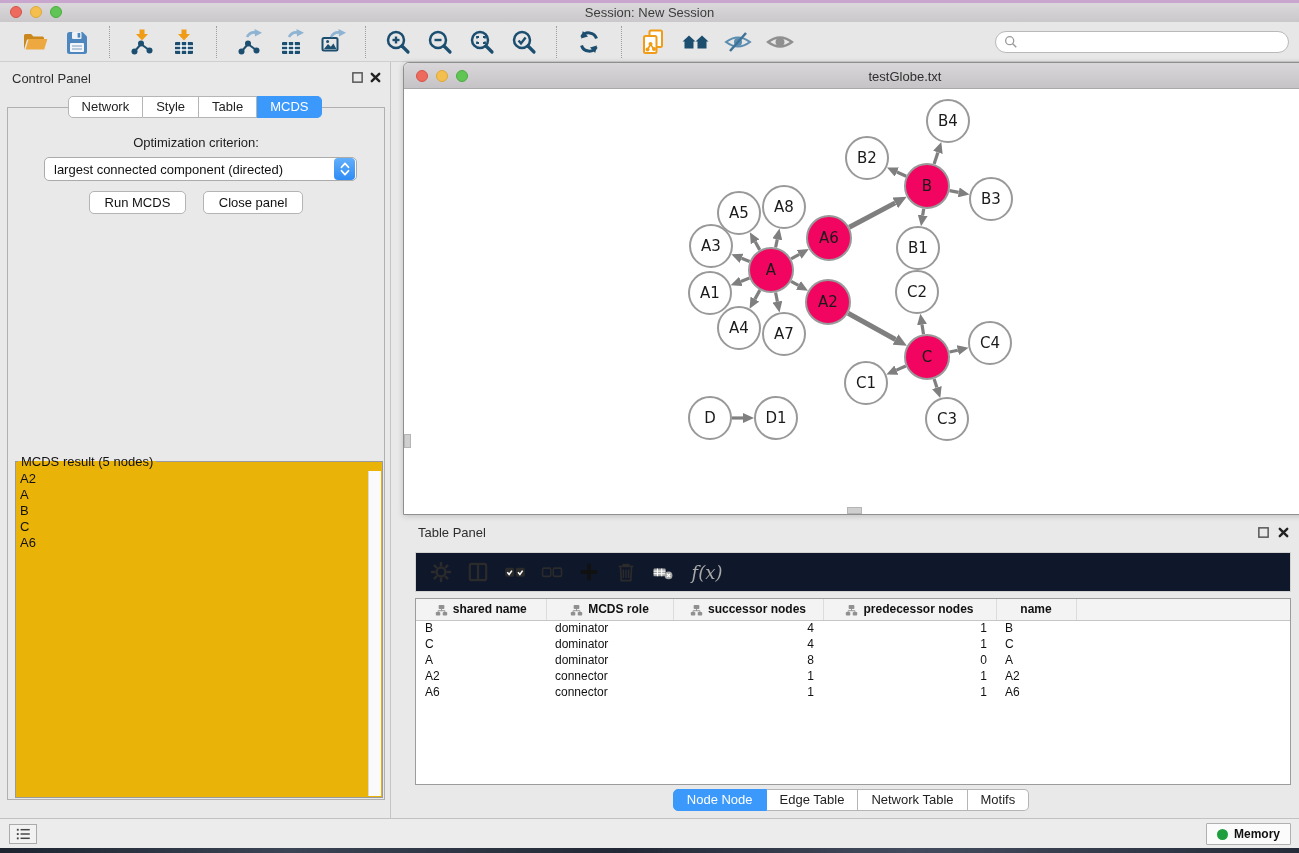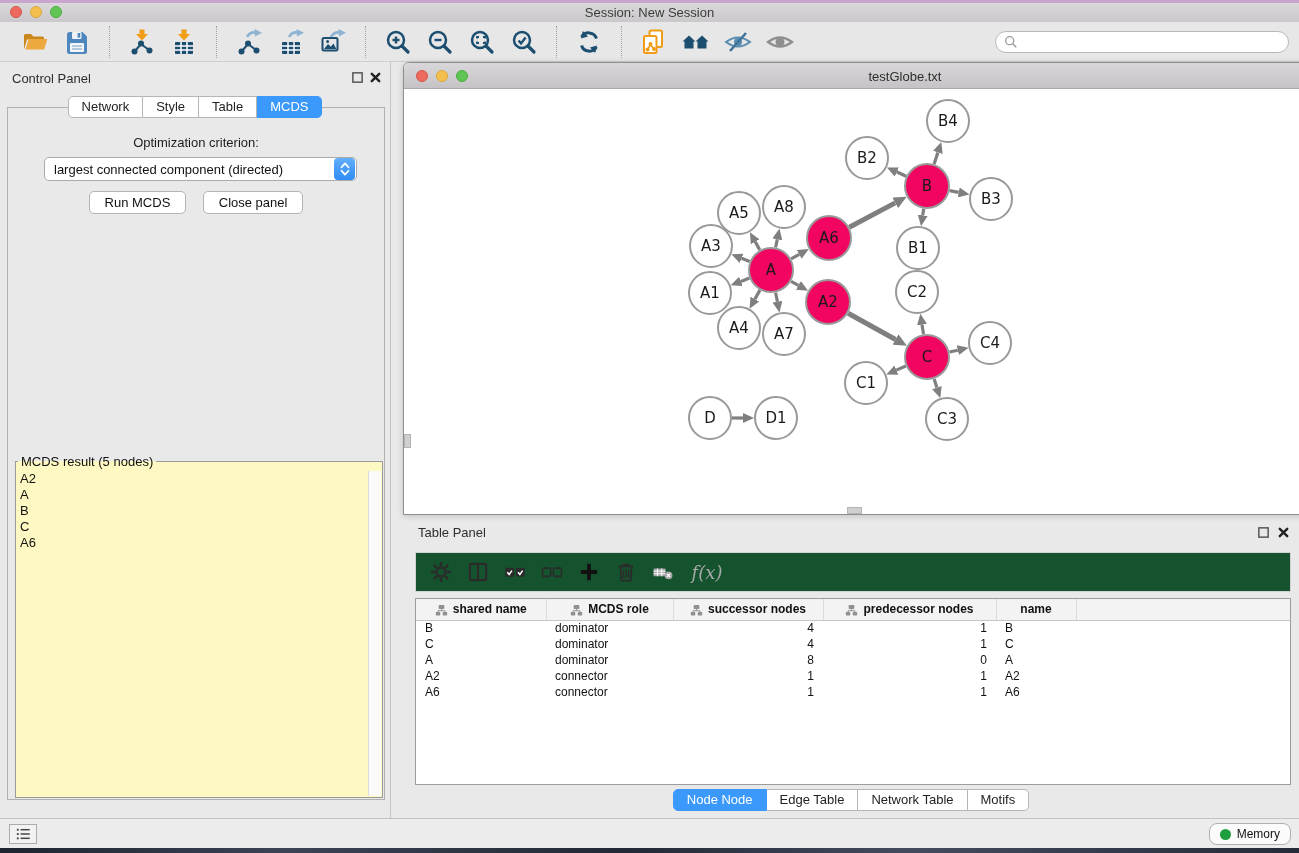--- a/index.html
+++ b/index.html
@@ -52,21 +52,21 @@
                     border:1px solid #ababab; border-radius:5px; display:flex; align-items:center; }
   .select-control .sel-text { flex:1; font-size:13px; color:#111; padding-left:9px; white-space:nowrap; overflow:hidden; }
   .select-stepper { width:21px; height:22px; border-radius:4px; background:linear-gradient(#62aefb,#2f8cf5);
                     margin-right:1px; display:flex; align-items:center; justify-content:center; }
   .cp-buttons { position:absolute; left:0; right:0; top:83px; text-align:center; }
   .btn { display:inline-block; background:#fff; border:1px solid #b4b4b4; border-radius:5px;
          font-size:13px; color:#111; padding:3px 15px; margin:0 6px; cursor:default;
          font-family:"Liberation Sans",sans-serif; }
 
   .result-fieldset { position:absolute; left:7px; top:346px; width:368px; height:344px;
-                     border:1px solid #9a9a9a; background:#fef9c3; }
+                     border:1px solid #9a9a9a; background:#eab308; }
   .result-fieldset legend { font-size:13px; color:#111; margin-left:2px; padding:0 3px; background:transparent; }
   .result-list { position:absolute; left:1px; top:2px; right:14px; bottom:1px; overflow:hidden; }
   .result-item { font-size:13px; color:#111; line-height:16px; padding-left:3px; }
   .result-scroll { position:absolute; top:2px; right:1px; bottom:1px; width:13px; background:#fafafa;
                    border-left:1px solid #dcdcdc; }
 
   
   .network-window { position:absolute; left:403px; top:62px; width:1004px; height:453px;
                     border:1px solid #8f8f8f; border-radius:6px 6px 0 0;
                     box-shadow:0 1px 6px rgba(0,0,0,.18); background:#fff; }
@@ -77,21 +77,21 @@
   .nw-canvas { position:relative; width:100%; height:425px; background:#fff; overflow:hidden; }
   .nub-v { position:absolute; left:0; top:345px; width:7px; height:14px; background:#cfcfcf; border:1px solid #b5b5b5; }
   .nub-h { position:absolute; left:443px; bottom:0; width:15px; height:7px; background:#cfcfcf; border:1px solid #b5b5b5; }
   .resize-corner { position:absolute; right:1px; bottom:1px; width:13px; height:13px;
       background:repeating-linear-gradient(135deg, transparent 0 3px, #9a9a9a 3px 4px); }
 
   
   .tp-title { position:absolute; left:418px; top:525px; font-size:13px; color:#2e2e2e; }
   .tp-float { left:1256px; top:525px; } .tp-close { left:1276px; top:525px; }
   .table-toolbar { position:absolute; left:415px; top:552px; width:876px; height:40px;
-                   background:#14532d; border:1px solid #d2d2d2; display:flex; align-items:center; padding-left:10px; }
+                   background:#0f172a; border:1px solid #d2d2d2; display:flex; align-items:center; padding-left:10px; }
   .tt-btn { width:30px; height:32px; margin-right:7px; border:none; background:transparent;
             display:flex; align-items:center; justify-content:center; cursor:default; }
   .fx-glyph { font-family:"DejaVu Serif", serif; font-style:italic; font-size:18px; color:#a8a8a8; }
 
   .data-table-wrap { position:absolute; left:415px; top:598px; width:876px; height:187px;
                      background:#fff; border:1px solid #9c9c9c; overflow:hidden; }
   table.data { border-collapse:collapse; table-layout:fixed; width:875px; font-size:12px; color:#111;padding-left:16px; }
   table.data th { height:21px; background:#f3f3f3; border-bottom:1px solid #c6c6c6;
                   border-right:1px solid #dcdcdc; font-weight:bold; font-size:12px; text-align:center;
                   white-space:nowrap; overflow:hidden; }
@@ -100,22 +100,22 @@
   td.al { text-align:left; } td.ar { text-align:right; }
 
   .bottom-tabs { position:absolute; left:403px; top:789px; width:896px; text-align:center; }
 
   
   .statusbar { position:absolute; left:0; top:818px; width:100%; height:30px; background:#ececec;
                border-top:1px solid #c2c2c2; }
   .list-btn { position:absolute; left:9px; top:5px; width:28px; height:20px; background:#f2f2f2;
               border:1px solid #ababab; display:flex; align-items:center; justify-content:center; cursor:default; }
   .memory-btn { position:absolute; right:8px; top:4px; height:22px; background:#fbfbfb;
-                border:1px solid #b0b0b0; border-radius:8px; display:flex; align-items:center;
-                padding:0 10px; gap:6px; font-size:12px; color:#111; cursor:default; }
+                border:1px solid #b0b0b0; border-radius:1px; display:flex; align-items:center;
+                padding:0 10px; gap:6px; font-size:12px; color:#111; cursor:default;font-weight:bold; }
   .memory-dot { width:11px; height:11px; border-radius:50%; background:#1f9e3d; }
   .desktop-bottom { position:absolute; left:0; top:848px; width:100%; height:5px;
       background:linear-gradient(90deg,#1d2430,#3a4454 22%,#222835 48%,#434c5e 70%,#252b38); }
 
   svg { display:block; }
 </style>
 </head>
 <body>
 
 <div class="screen">

